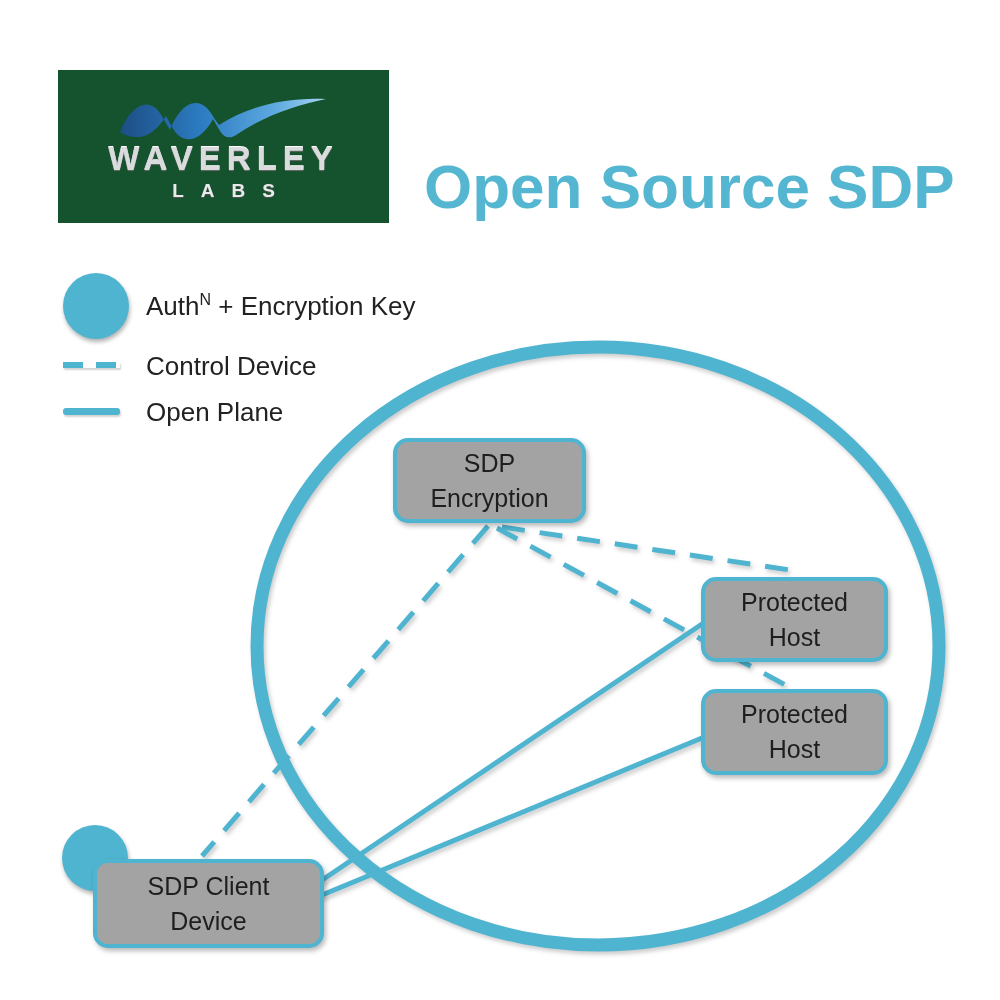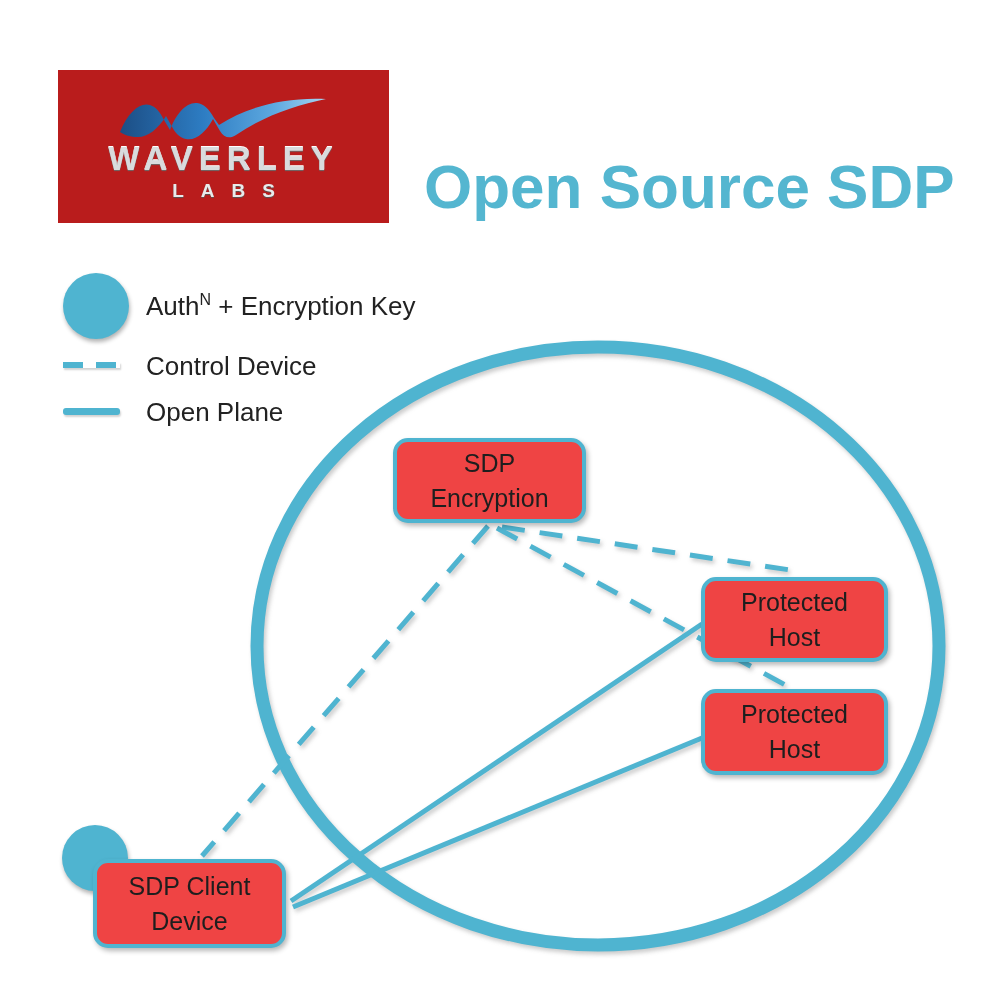--- a/index.html
+++ b/index.html
@@ -12,21 +12,21 @@
     height: 1000px;
     background: #ffffff;
     overflow: hidden;
   }
 
   
   .logo {
     position: absolute;
     left: 58px; top: 70px;
     width: 331px; height: 153px;
-    background: #b91c1c;
+    background: #14532d;
     display: flex;
     flex-direction: column;
     align-items: center;
     justify-content: flex-start;
   }
   .logo .swoosh { margin-top: 22px; width: 220px; height: 52px; }
   .logo .brand {
     margin-top: -4px;
     font-size: 33px;
     font-weight: bold;
@@ -98,38 +98,38 @@
   
   .diagram-svg {
     position: absolute;
     left: 0; top: 0;
     width: 1000px; height: 1000px;
   }
 
   
   .node {
     position: absolute;
-    background: #ef4444;
+    background: #a3a3a3;
     border: 4px solid #4fb4d0;
     border-radius: 15px;
     box-shadow: 2px 3px 5px rgba(0,0,0,0.28);
     display: flex;
     flex-direction: column;
     align-items: center;
     justify-content: center;
     font-size: 25px;
     line-height: 35px;
     color: #1e1e1e;
     text-align: center;
     z-index: 3;
   }
   .node-controller { left: 393px; top: 438px; width: 193px; height: 85px; }
   .node-host1      { left: 701px; top: 577px; width: 187px; height: 85px; }
   .node-host2      { left: 701px; top: 689px; width: 187px; height: 86px; }
-  .node-client     { left: 93px;  top: 859px; width: 193px; height: 89px; }
+  .node-client     { left: 93px;  top: 859px; width: 231px; height: 89px; }
 
   .client-auth-circle {
     position: absolute;
     left: 62px; top: 825px;
     width: 66px; height: 66px;
     border-radius: 50%;
     background: #4fb4d0;
     box-shadow: 1px 3px 4px rgba(0,0,0,0.30);
     z-index: 2;
   }

